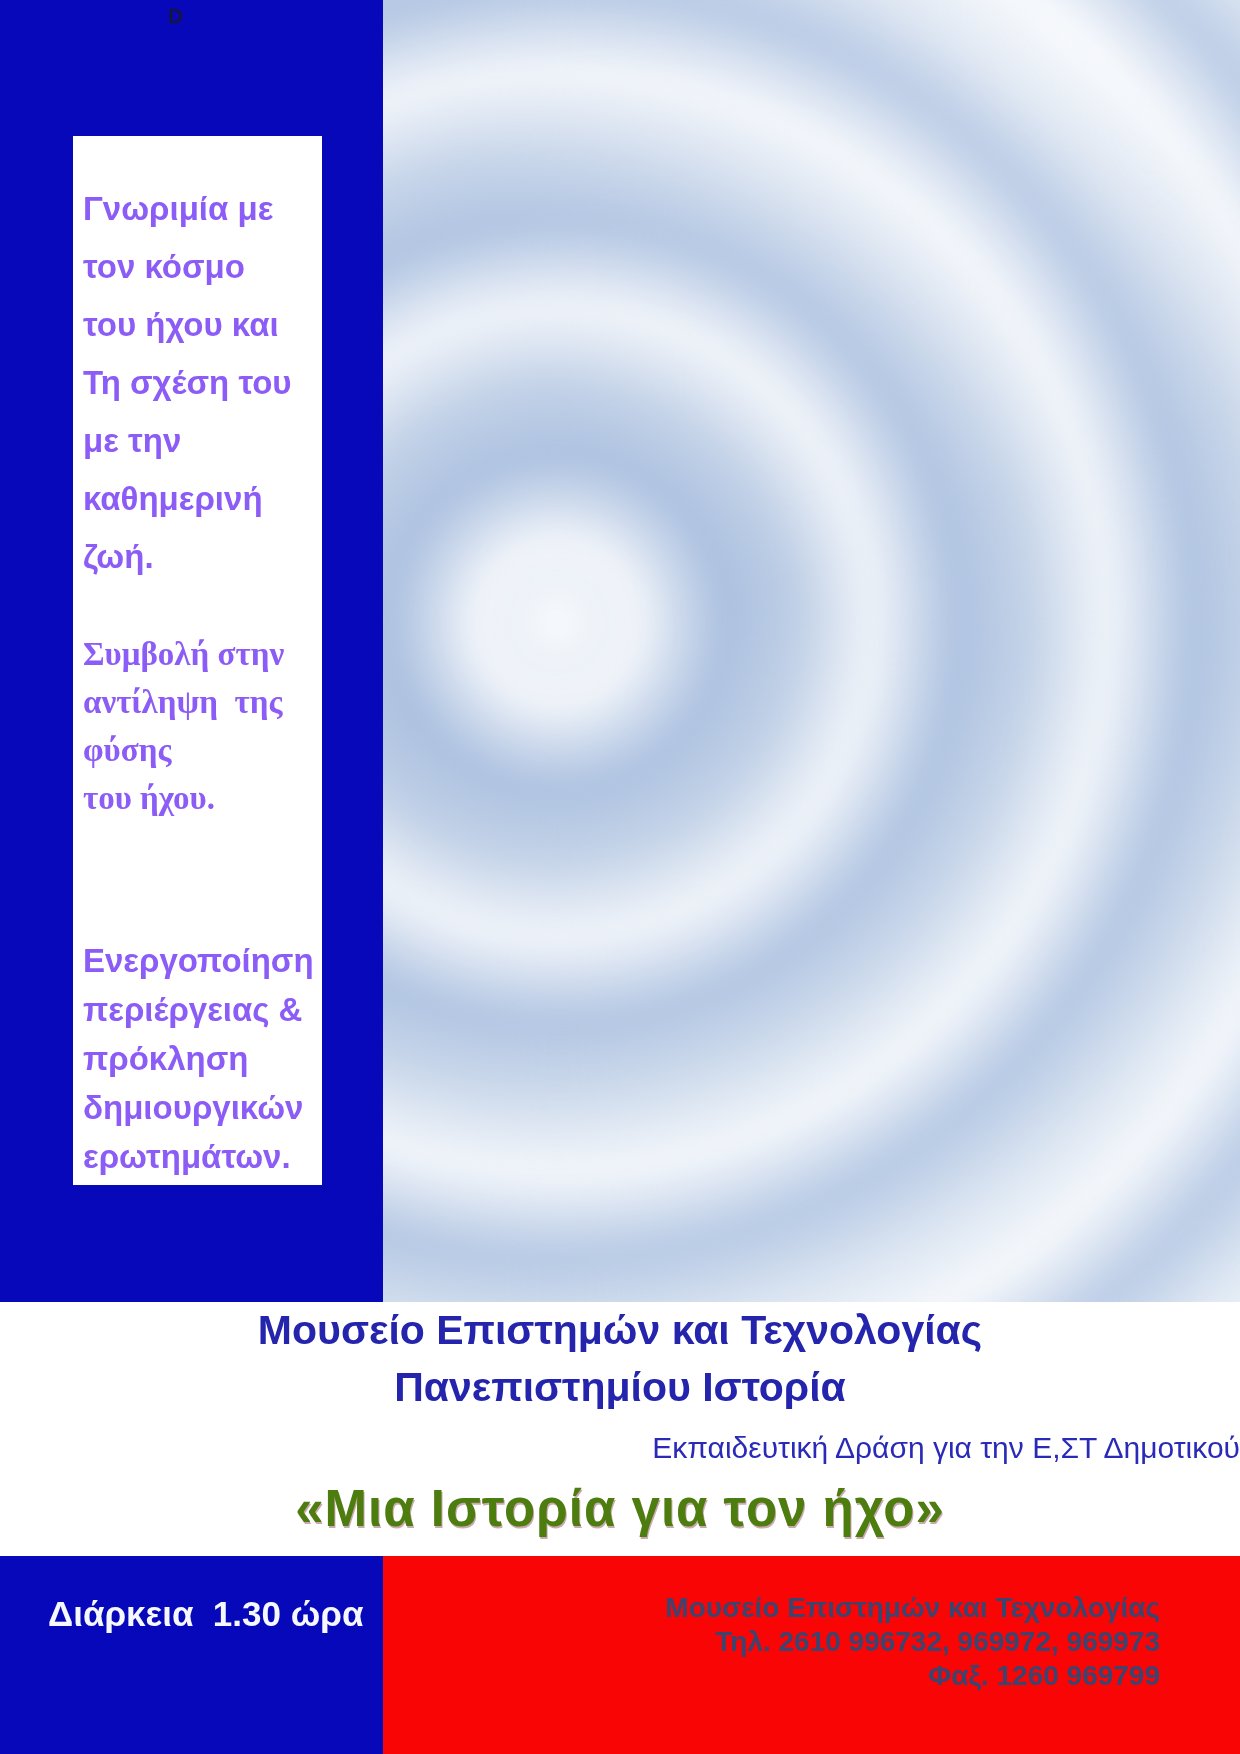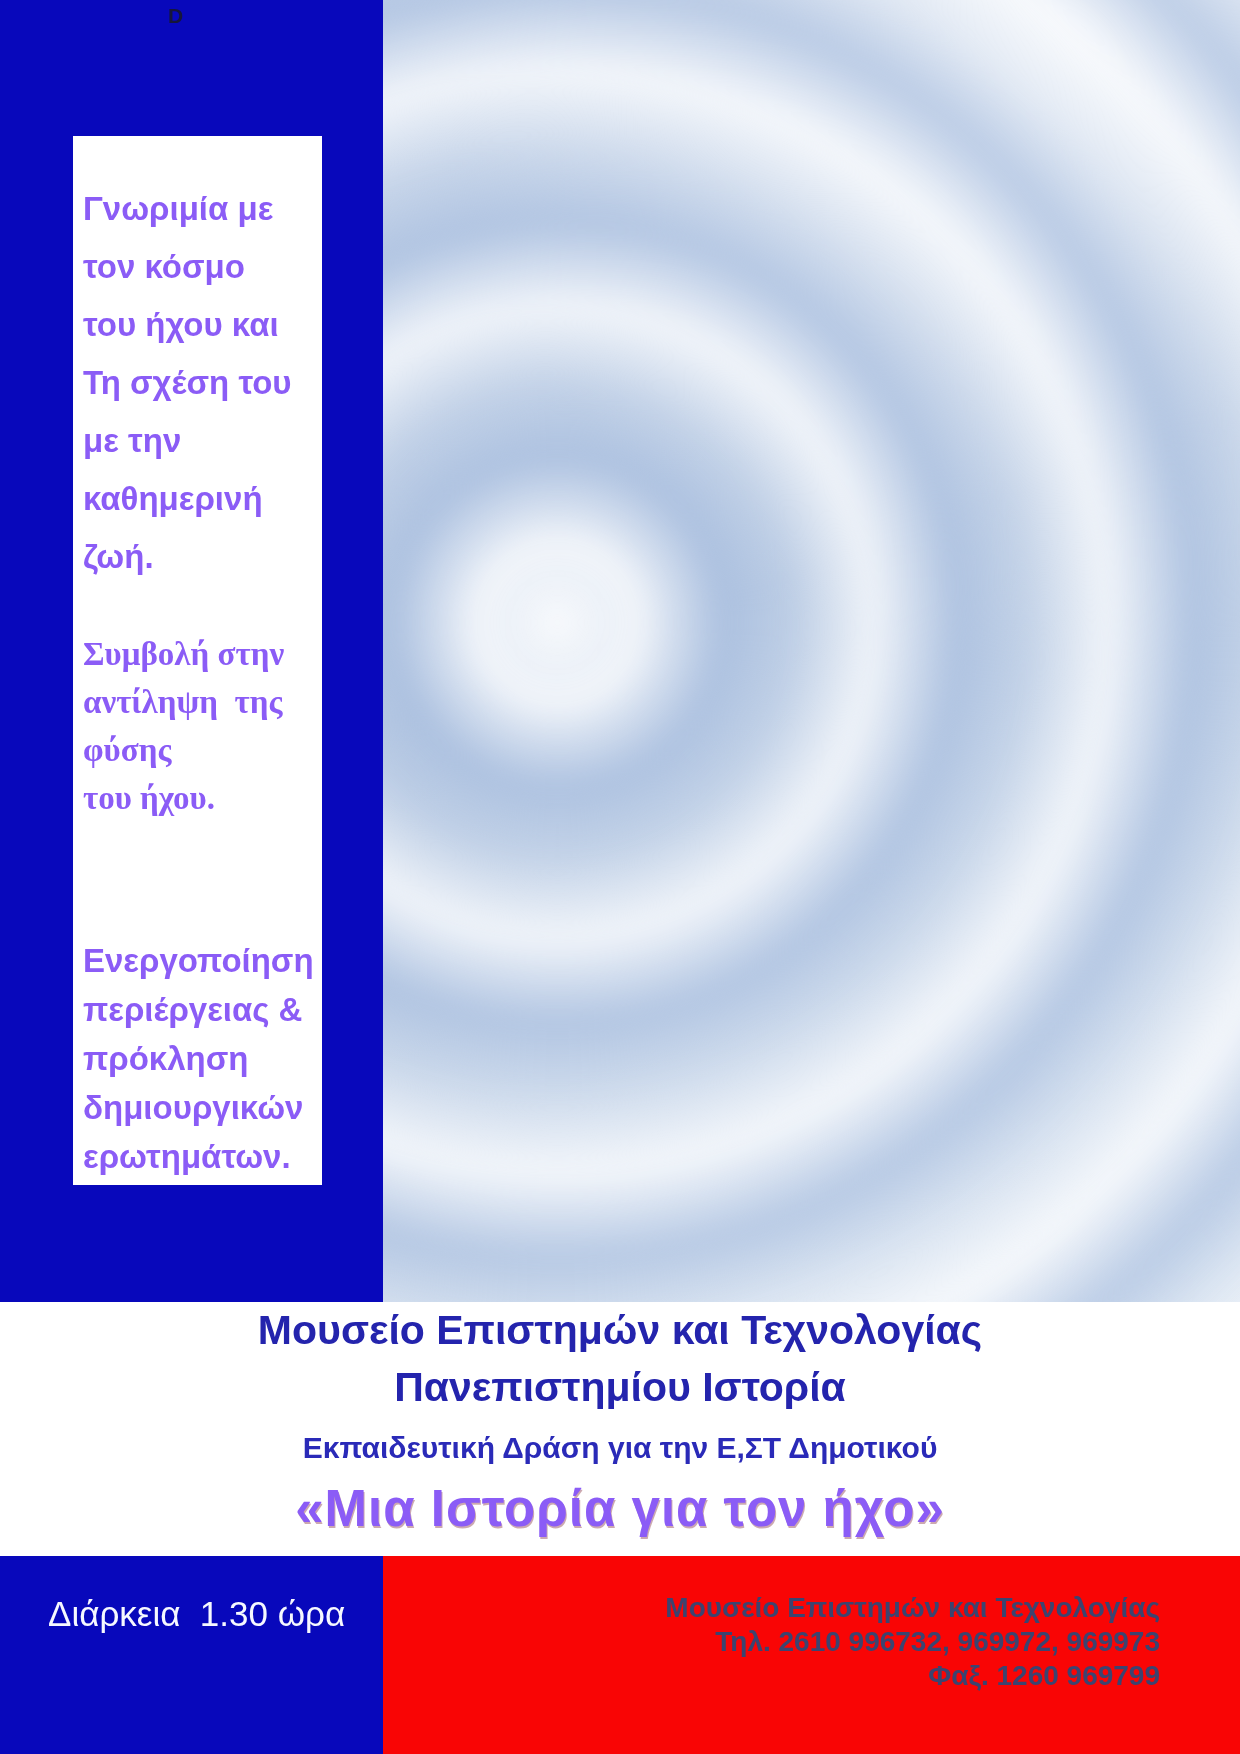--- a/index.html
+++ b/index.html
@@ -51,35 +51,35 @@
   }
   
   .title-section{
     position:absolute;left:0;top:1302px;width:1240px;height:254px;
     background:#ffffff;text-align:center;
   }
   .museum-title{
     margin:0;color:#2424ad;font-weight:bold;font-size:41px;line-height:57px;
   }
   .program-subtitle{
-    margin:14px 0 0 0;color:#2a2ab8;font-weight:bold;font-size:30px;line-height:36px;
+    margin:14px 0 0 0;color:#2a2ab8;font-weight:normal;font-size:30px;line-height:36px;text-align:right;
   }
   .event-title{
-    margin:14px 0 0 0;color:#8b5cf6;font-weight:bold;font-size:51px;line-height:58px;
+    margin:14px 0 0 0;color:#4d7c0f;font-weight:bold;font-size:51px;line-height:58px;
     text-shadow:1px 2px 0 rgba(110,10,30,0.35);
     letter-spacing:1px;
   }
   
   .footer{position:absolute;left:0;top:1556px;width:1240px;height:198px;}
   .duration-panel{
     position:absolute;left:0;top:0;width:383px;height:198px;background:#0808bb;
   }
   .duration-text{
     position:absolute;left:48px;top:38px;
-    color:#f6f8ff;font-weight:normal;font-size:35px;
+    color:#f6f8ff;font-weight:bold;font-size:35px;
     white-space:pre-wrap;
   }
   .contact-panel{
     position:absolute;left:383px;top:0;width:857px;height:198px;background:#f90505;
     box-sizing:border-box;padding:35px 80px 0 0;
     text-align:right;
   }
   .contact-line{
     color:#3c4470;font-weight:bold;font-size:28px;line-height:34px;
   }

